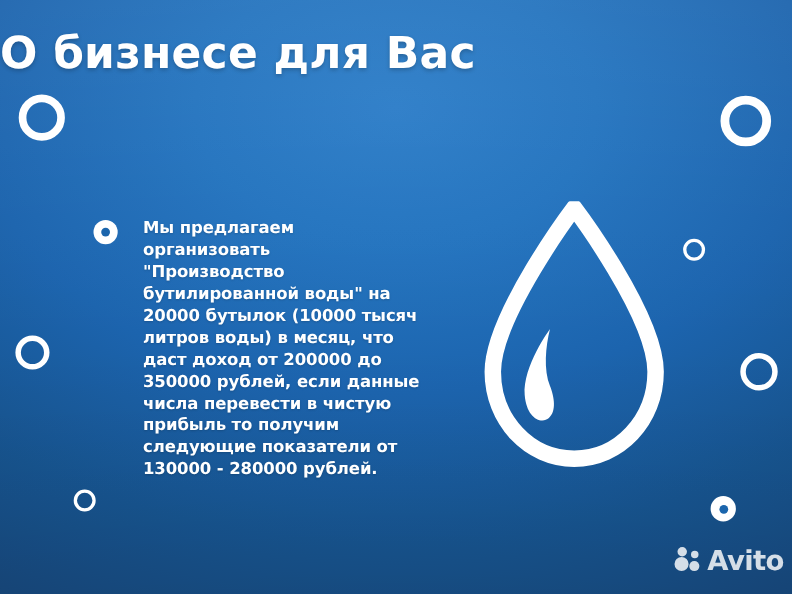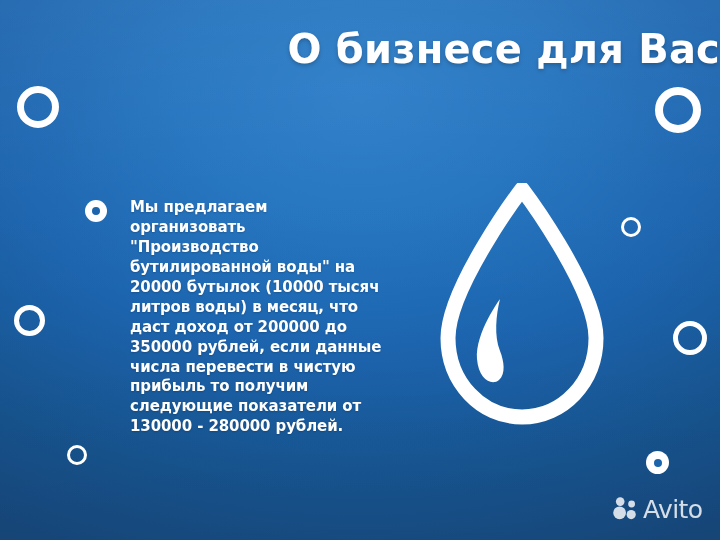--- a/index.html
+++ b/index.html
@@ -62,21 +62,21 @@
   #dot-bottom-right {
     left: 646px; top: 451px; width: 23px; height: 23px; position: absolute;
   }
   #dot-bottom-right::after { left: 7.5px; top: 7.5px; width: 8px; height: 8px; }
 
   
   #title {
     position: absolute;
     left: 0; right: 0;
     top: 26px;
-    text-align: right;
+    text-align: left;
     color: #FFFFFF;
     font-size: 40px;
     font-weight: bold;
     letter-spacing: 0.2px;
     text-shadow: 0 2px 4px rgba(0,0,0,0.22);
   }
 
   
   #body-text {
     position: absolute;
@@ -109,21 +109,21 @@
     top: 496px;
     display: flex;
     align-items: center;
     gap: 4px;
     opacity: 0.82;
   }
   #avito-mark { width: 27px; height: 27px; display: block; }
   #avito-wordmark {
     color: #FFFFFF;
     font-size: 25px;
-    font-weight: normal;
+    font-weight: bold;
     letter-spacing: -0.6px;
     line-height: 1;
   }
 </style>
 </head>
 <body>
 
 <div id="slide">
 
   <div class="deco ring" id="ring-left-top"></div>

